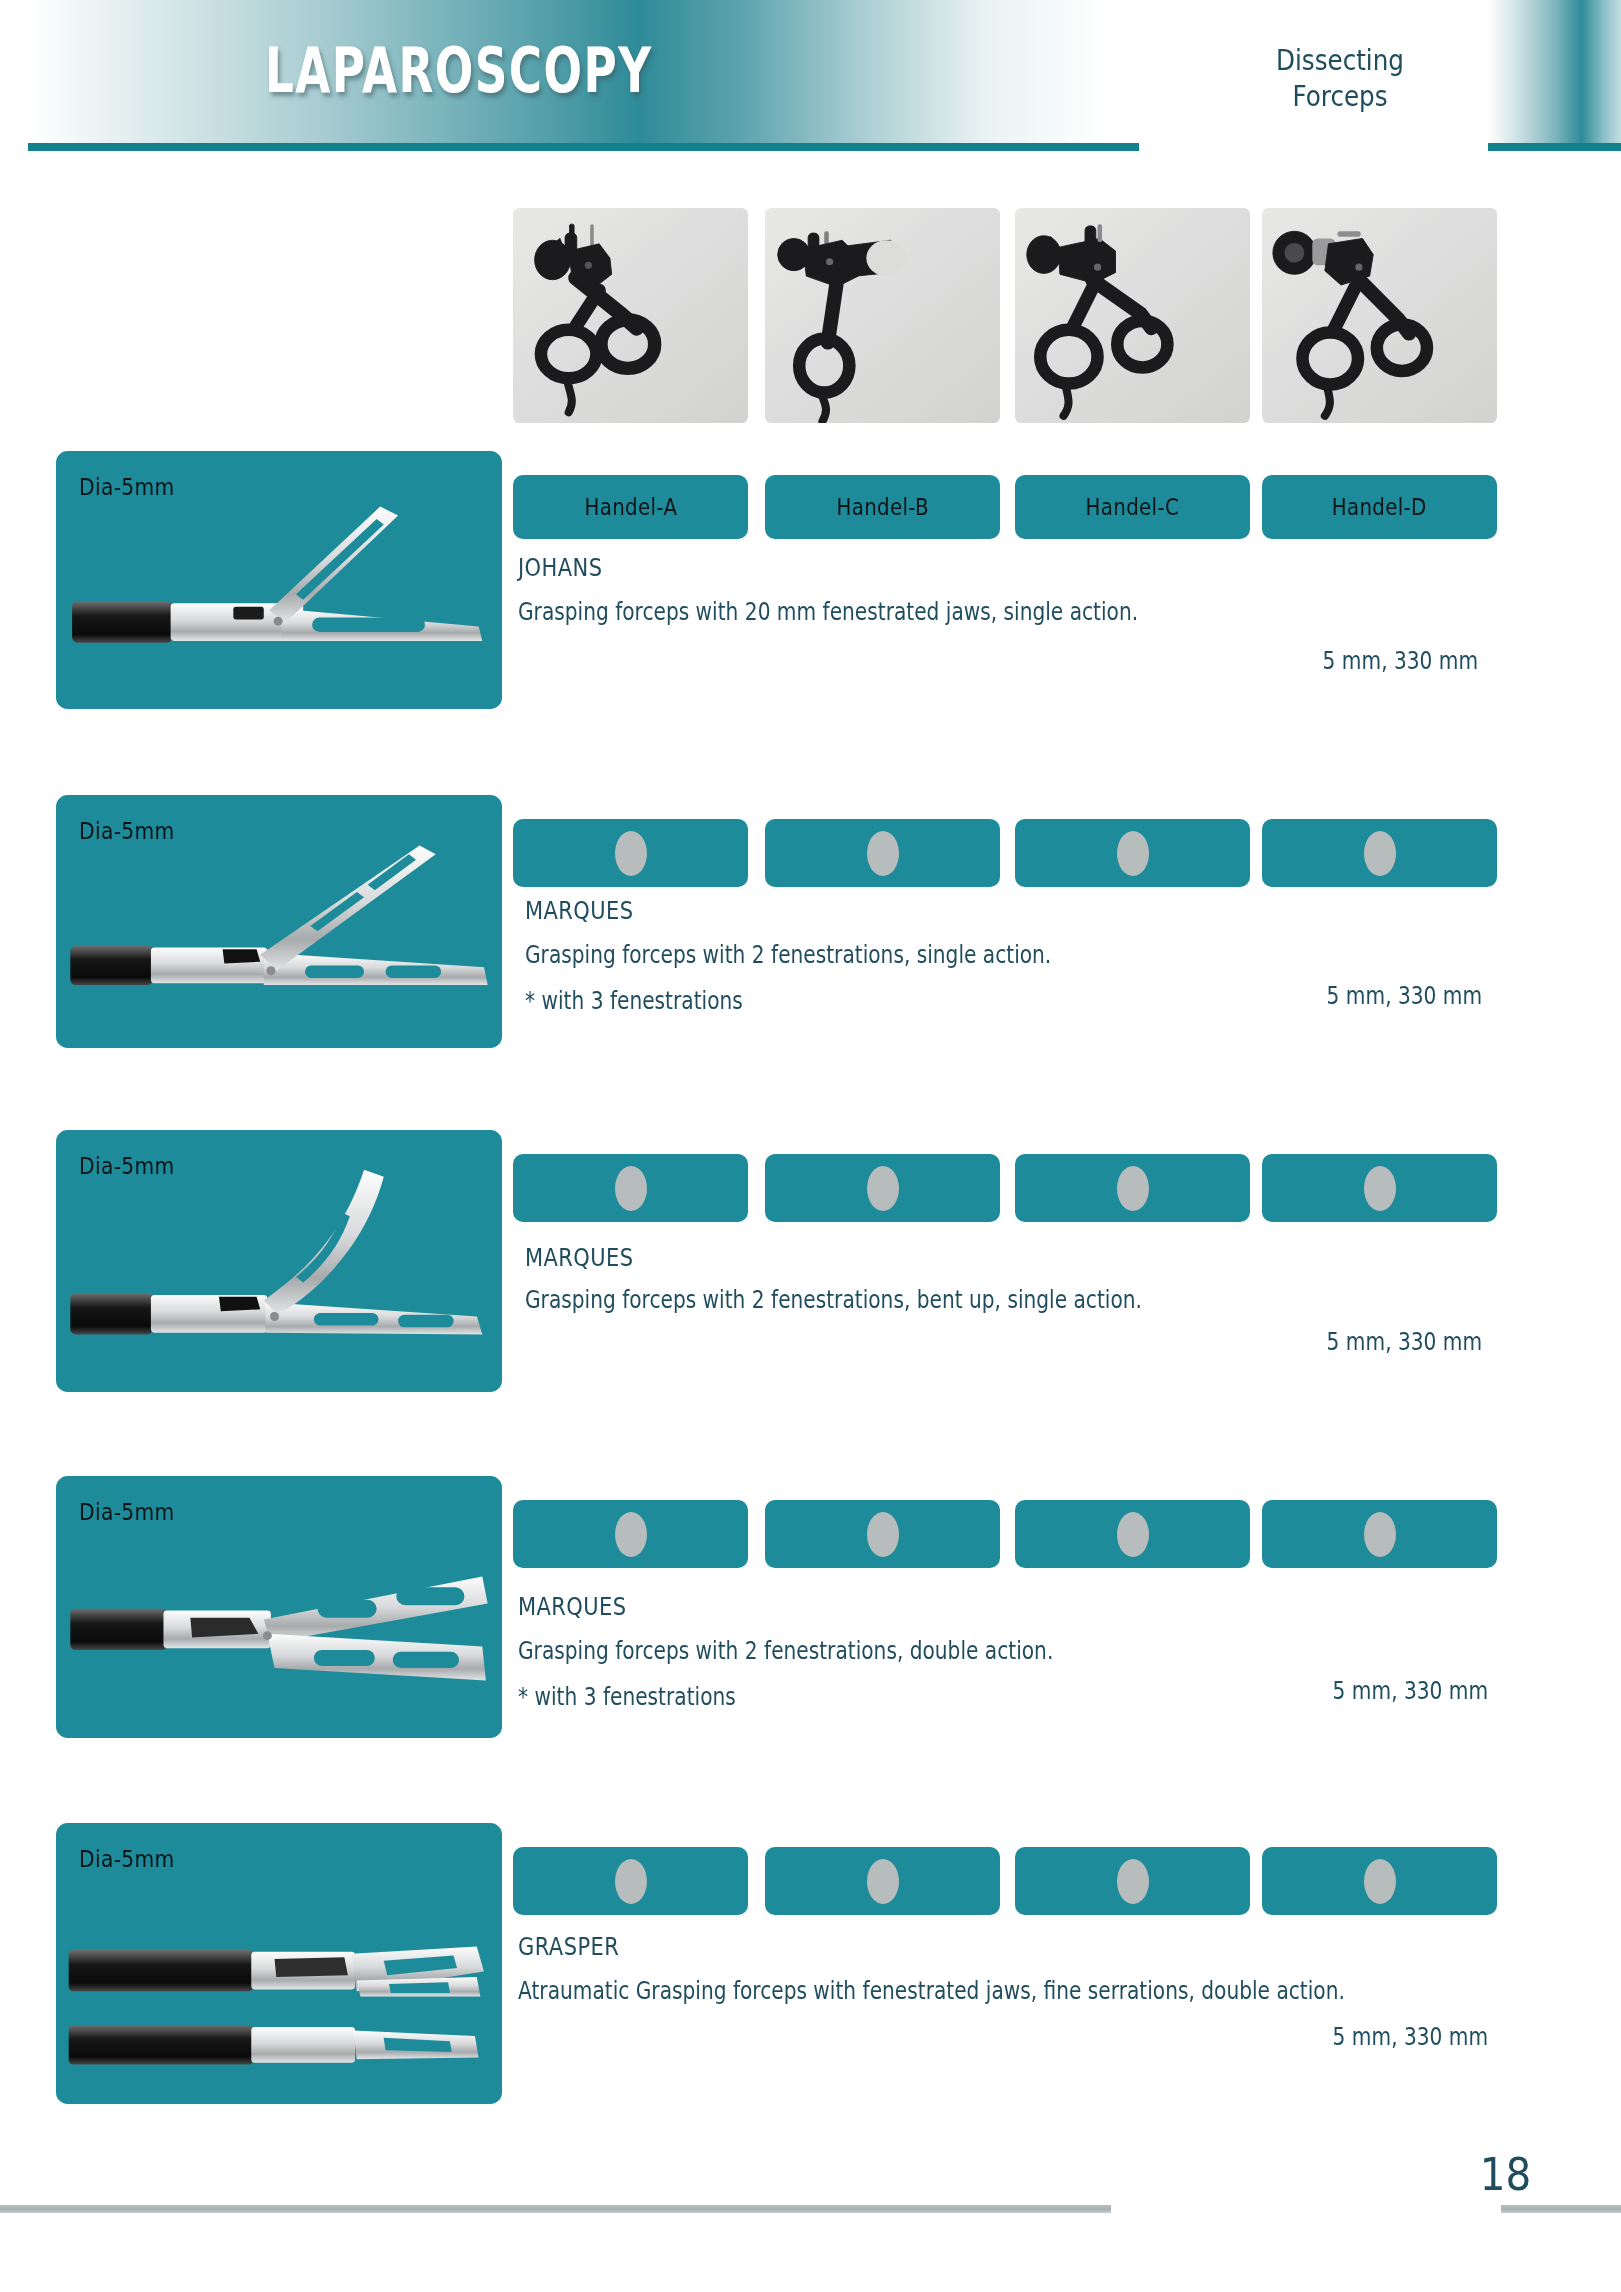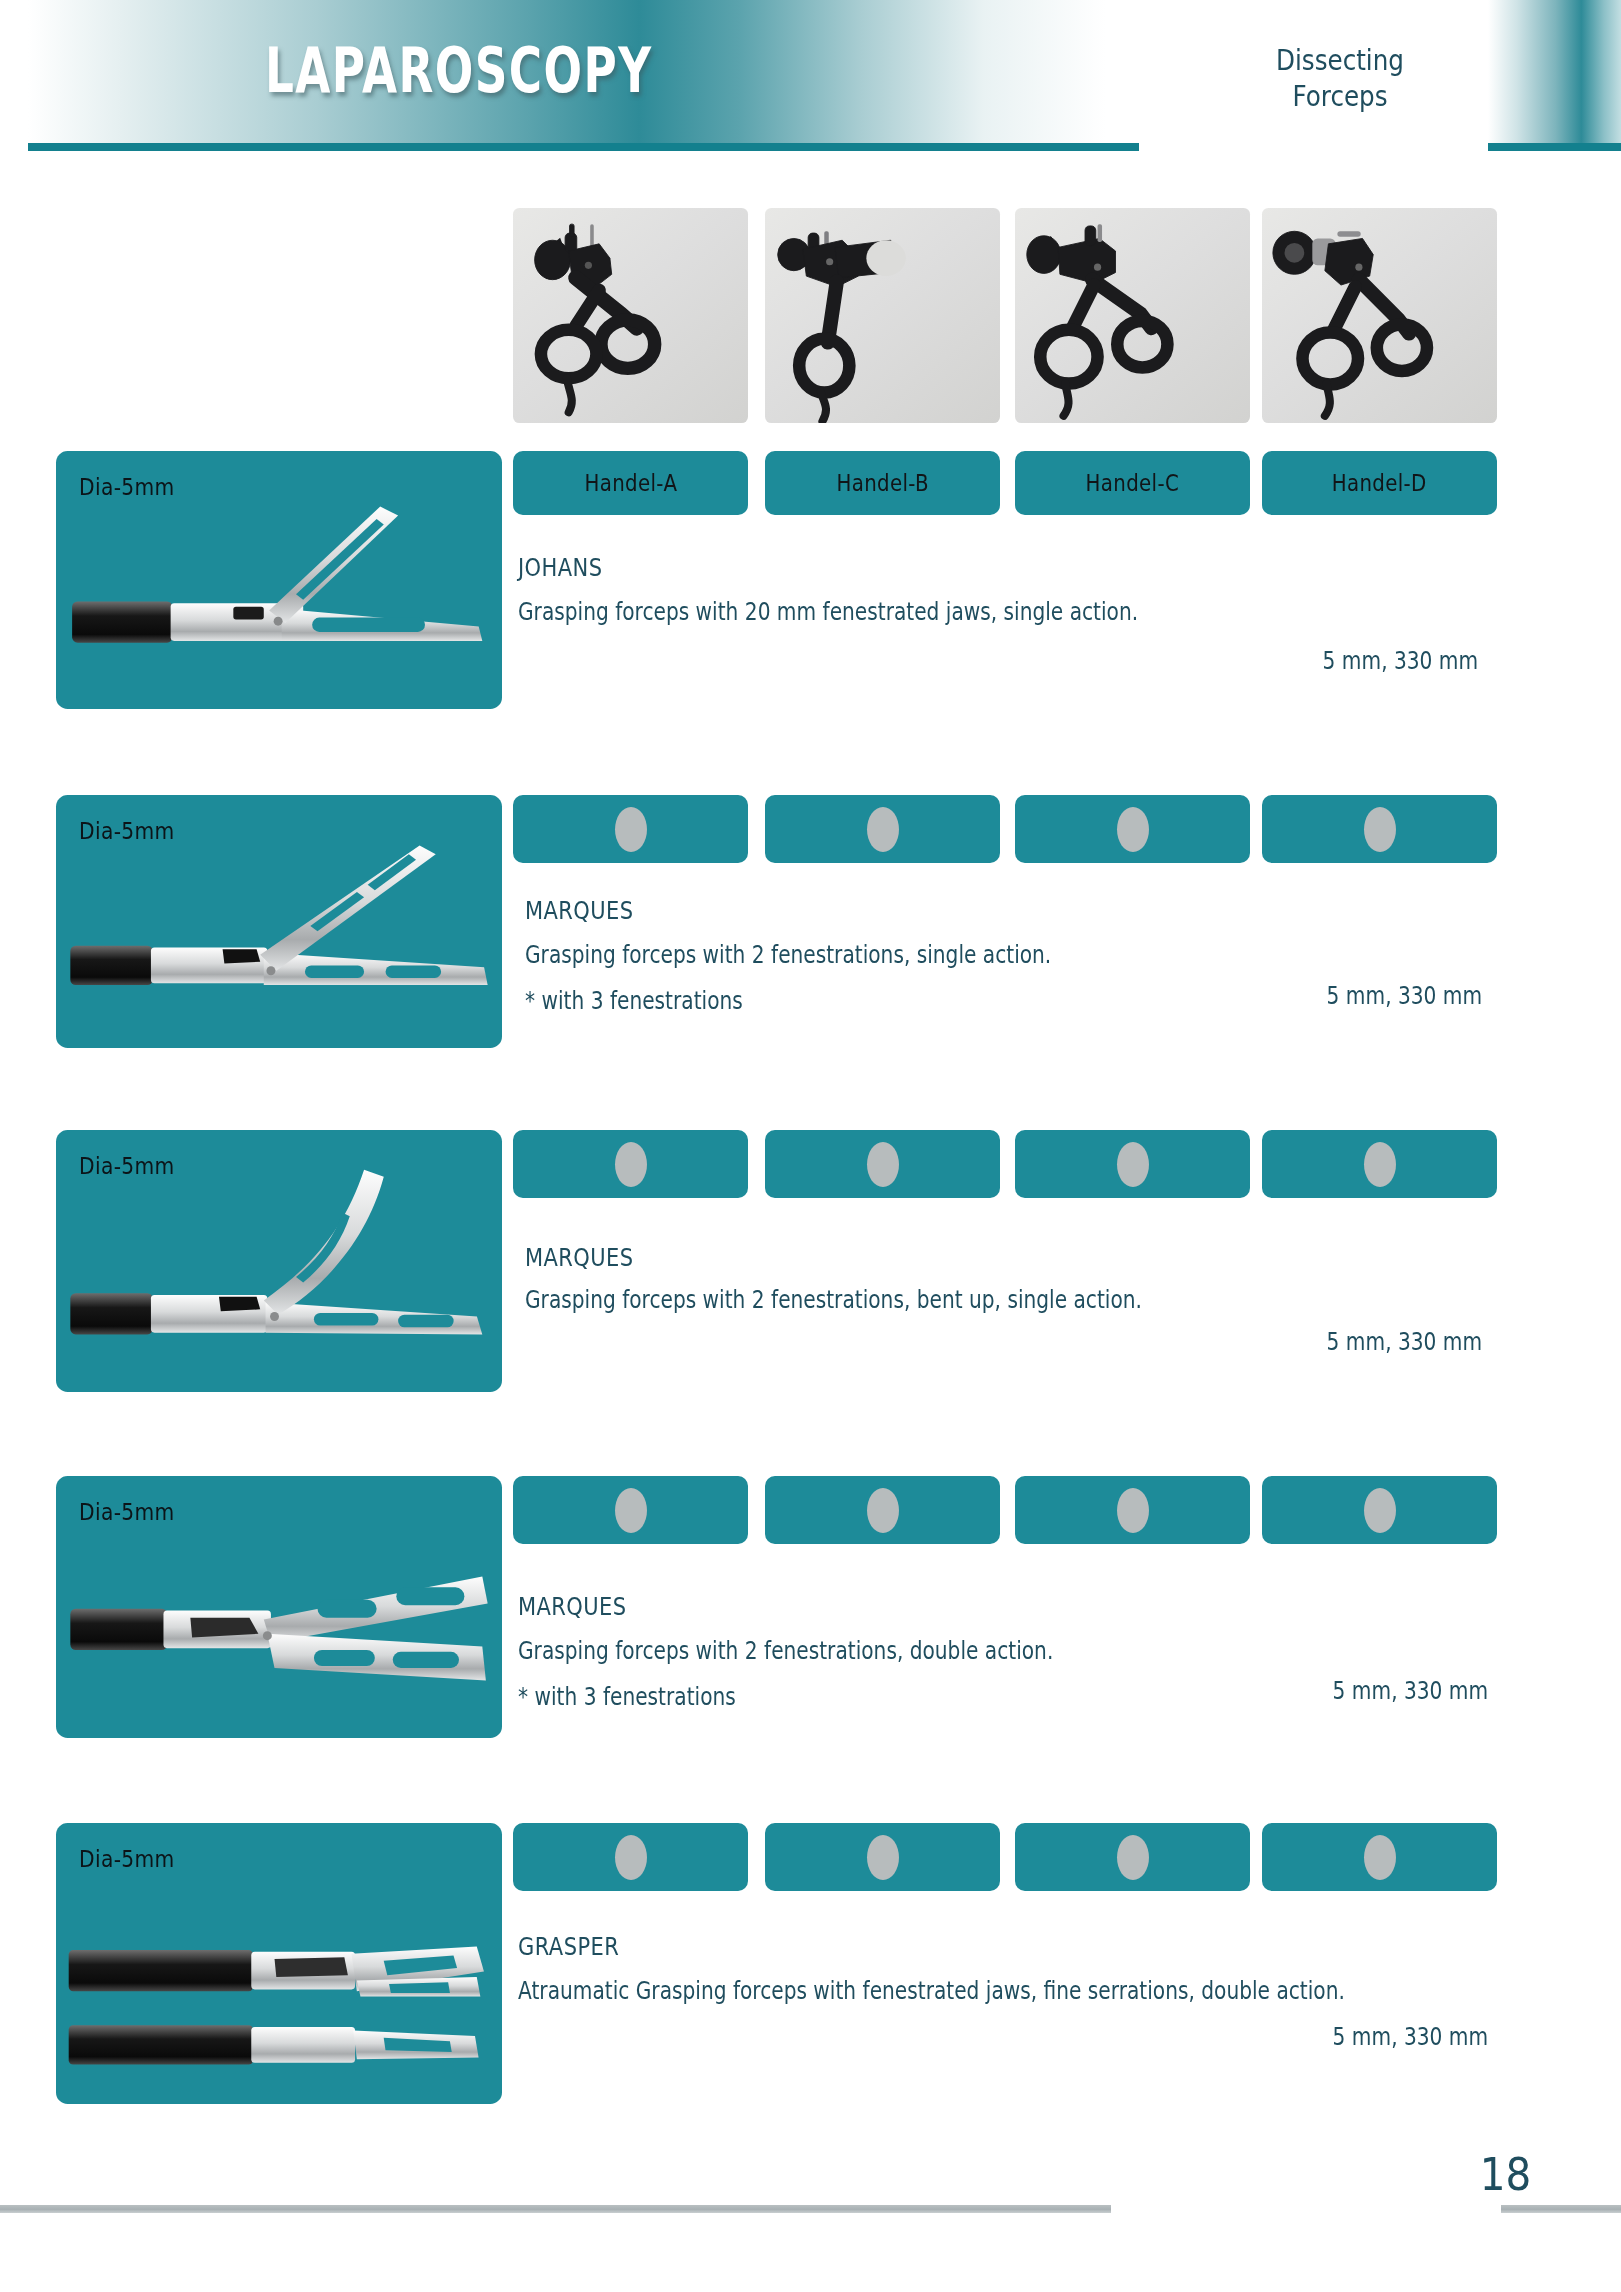--- a/index.html
+++ b/index.html
@@ -132,20 +132,21 @@
   .photo-frame svg { display: block; }
 
   
   .chip {
     position: absolute;
     background: #1d8b99;
     border-radius: 9.9px;
     display: flex;
     align-items: center;
     justify-content: center;
+    margin-top: 24px;
   }
   .chip-label {
     font-size: 23px;
     color: #111518;
     font-family: "DejaVu Sans", sans-serif;
     transform: scaleX(0.86);
     letter-spacing: 0.4px;
     white-space: nowrap;
   }
   .chip-dot {

